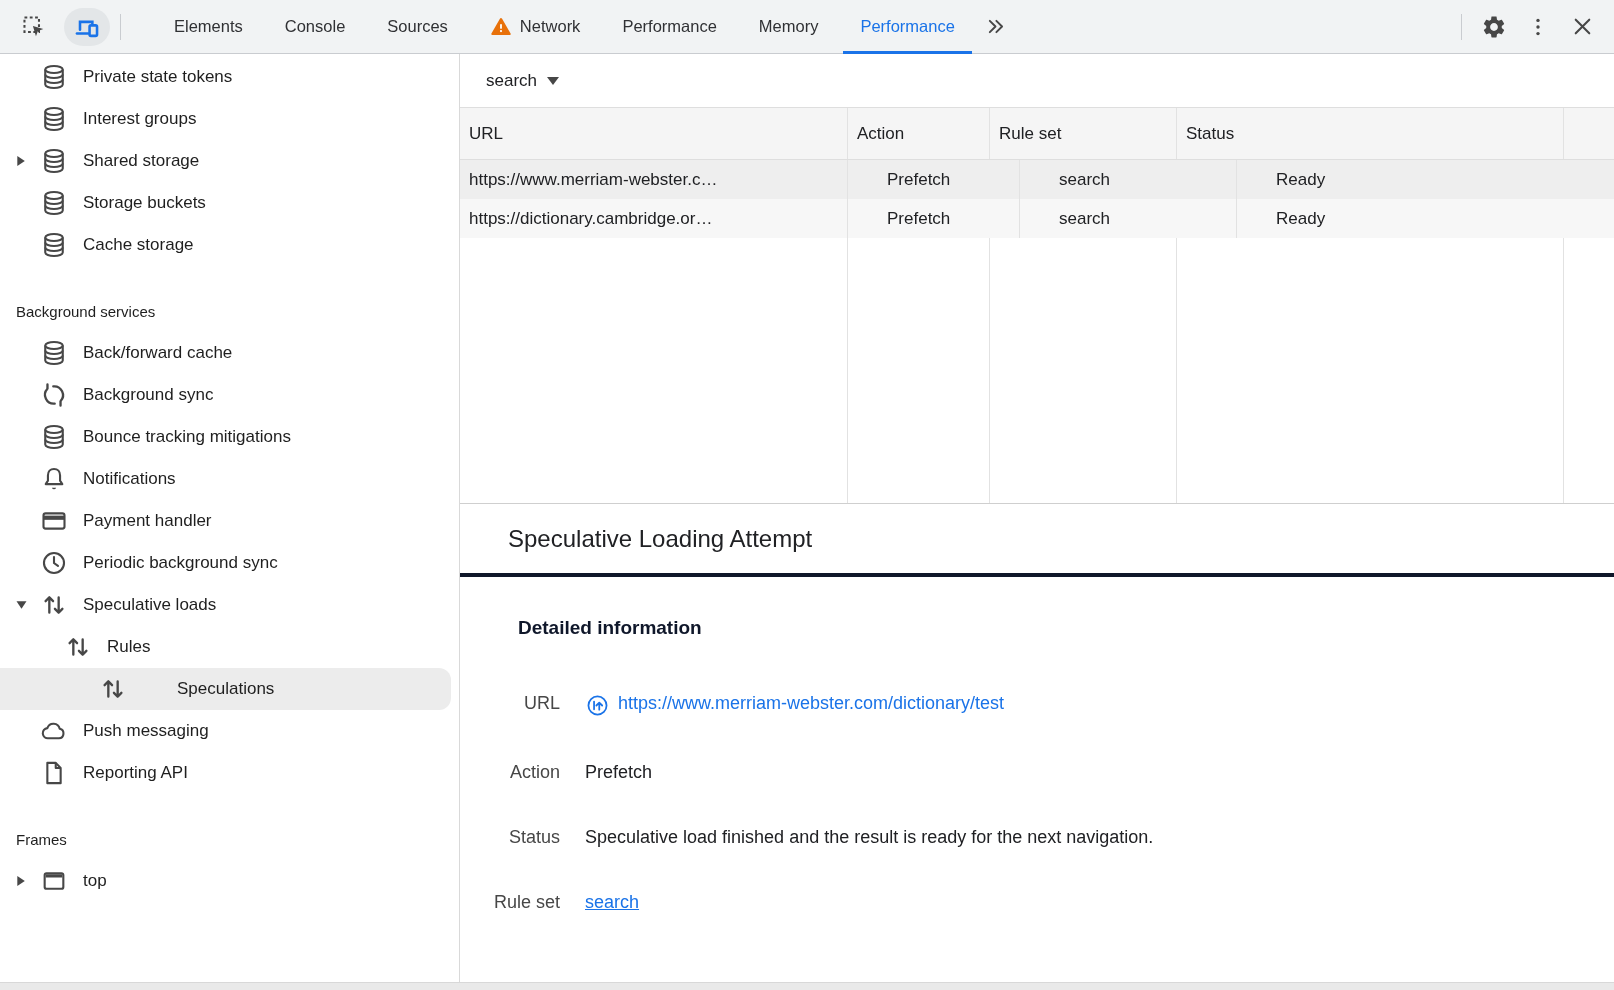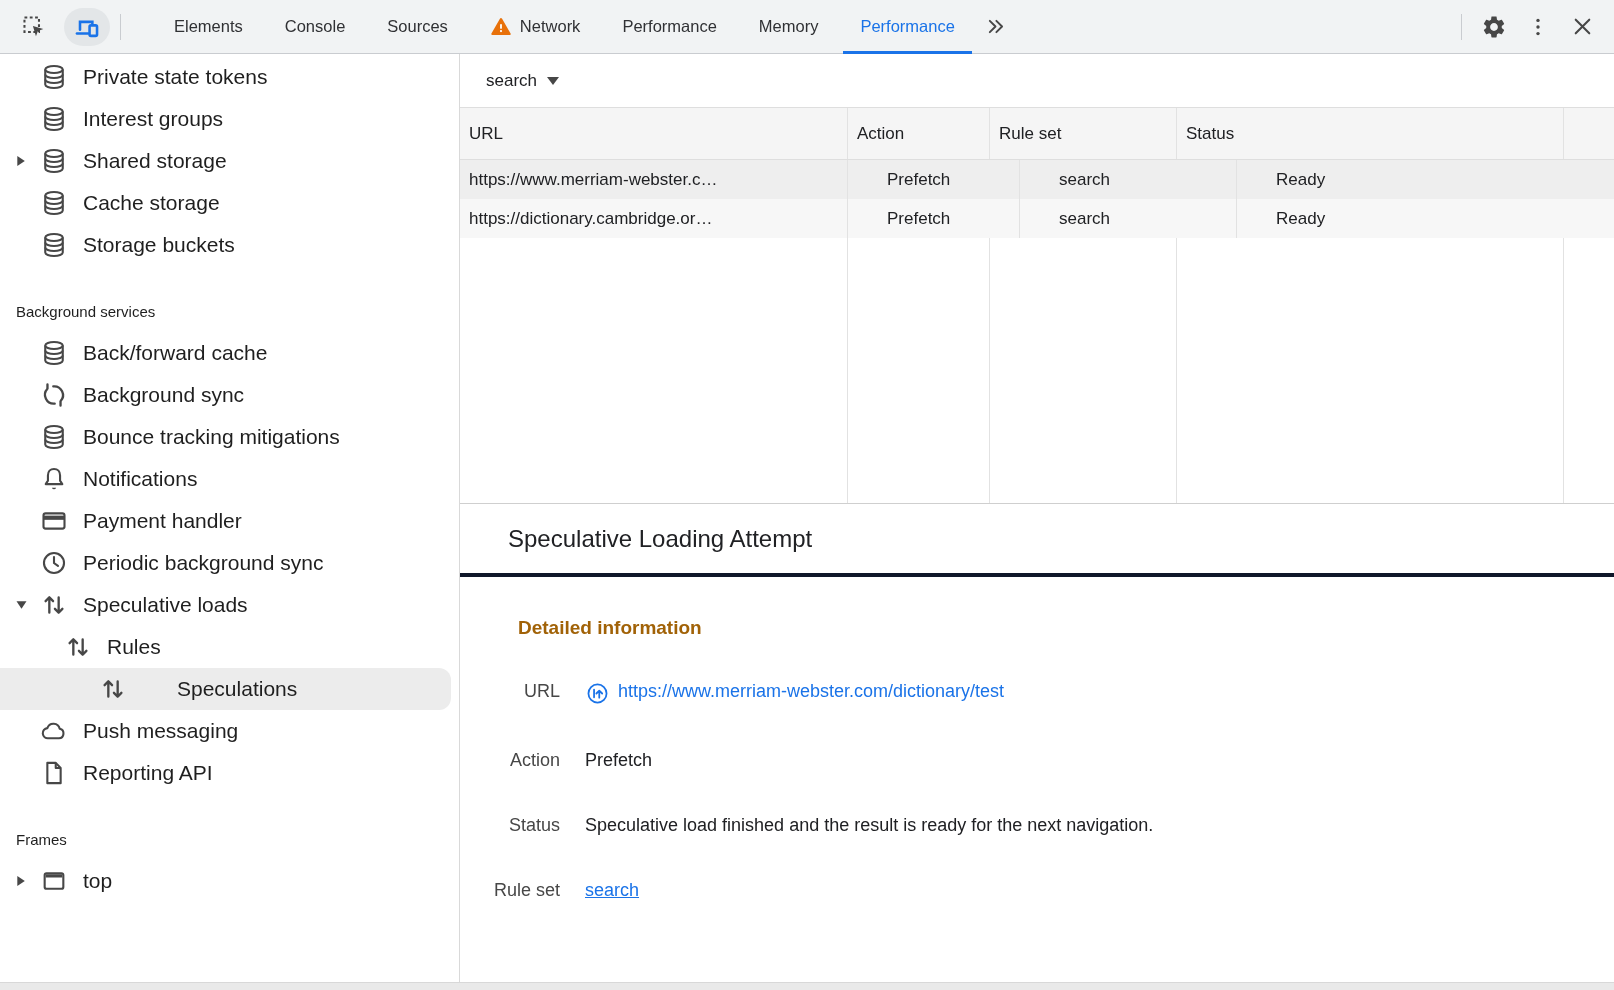--- a/index.html
+++ b/index.html
@@ -37,21 +37,21 @@
   .toolbar-right { margin-left:auto; display:flex; align-items:center; padding-right:10px; }
   .toolbar-right .tool-btn { width:44px; }
 
   
   .content { position:absolute; top:54px; left:0; right:0; bottom:8px; display:flex; background:#fff; }
   .bottom-strip { position:absolute; left:0; right:0; bottom:0; height:8px;
     background:#e9e9e9; border-top:1px solid #d8d8d8; }
 
   
   .sidebar { width:460px; flex:none; border-right:1px solid #d9d9d9; padding-top:2px; overflow:hidden; }
-  .sb-item { height:42px; display:flex; align-items:center; padding-left:14px; font-size:21px; color:#1f1f1f; }
+  .sb-item { height:42px; display:flex; align-items:center; padding-left:14px; font-size:17px; color:#1f1f1f; }
   .sb-item .expander { width:26px; flex:none; display:flex; align-items:center; }
   .sb-item .sb-icon { width:28px; height:28px; flex:none; margin-right:15px; }
   .sb-item.d2 { padding-left:38px; }
   .sb-item.selected { background:#ececec; border-radius:0 12px 12px 0; margin-right:8px;gap:35px; }
   .sb-header { height:42px; margin-top:24px; display:flex; align-items:center; padding-left:16px;
     font-size:15px; color:#1f1f1f; }
 
   
   .main { flex:1; display:flex; flex-direction:column; min-width:0; }
   .filter-bar { height:53px; flex:none; display:flex; align-items:center; padding-left:26px; }
@@ -68,21 +68,21 @@
   .row { height:39px;gap:30px; }
   .row.sel { background:#eeeeee; }
   .row.alt { background:#f7f7f7; }
   .table-empty { height:266px; border-bottom:1px solid #cfcfcf; }
   .table-empty .cell { height:100%; }
 
   .preview-header { height:73px; flex:none; display:flex; align-items:center; padding-left:48px;
     font-size:24px; color:#202124; border-bottom:4px solid #0f172a; }
 
   .details { padding:28px 24px 0 32px; }
-  .details-title { font-size:19px; font-weight:bold; color:#a16207; margin:12px 0 42px 26px; }
+  .details-title { font-size:19px; font-weight:bold; color:#0f172a; margin:12px 0 54px 26px; }
   .detail-row { display:flex; align-items:flex-start; margin-bottom:44px; font-size:18px; }
   .detail-label { width:68px; flex:none; text-align:right; color:#474747; }
   .detail-value { margin-left:25px; color:#202124; display:flex; gap:8px; min-width:0; }
   .link { color:#1a73e8; text-decoration:none; cursor:pointer; }
   .link.underline { text-decoration:underline; }
 </style>
 </head>
 <body>
 
 <svg width="0" height="0" style="position:absolute" aria-hidden="true">
@@ -259,28 +259,28 @@
       <svg class="sb-icon" viewBox="0 0 24 24">
           <use href="#i-database"></use>
         </svg>
       <span>Shared storage</span>
     </div>
     <div class="sb-item">
       <span class="expander"></span>
       <svg class="sb-icon" viewBox="0 0 24 24">
           <use href="#i-database"></use>
         </svg>
+      <span>Storage buckets</span>
+    </div>
+    <div class="sb-item">
+      <span class="expander"></span>
+      <svg class="sb-icon" viewBox="0 0 24 24">
+          <use href="#i-database"></use>
+        </svg>
       <span>Cache storage</span>
-    </div>
-    <div class="sb-item">
-      <span class="expander"></span>
-      <svg class="sb-icon" viewBox="0 0 24 24">
-          <use href="#i-database"></use>
-        </svg>
-      <span>Storage buckets</span>
     </div>
 
     <div class="sb-header">Background services</div>
 
     <div class="sb-item">
       <span class="expander"></span>
       <svg class="sb-icon" viewBox="0 0 24 24">
           <use href="#i-database"></use>
         </svg>
       <span>Back/forward cache</span>

